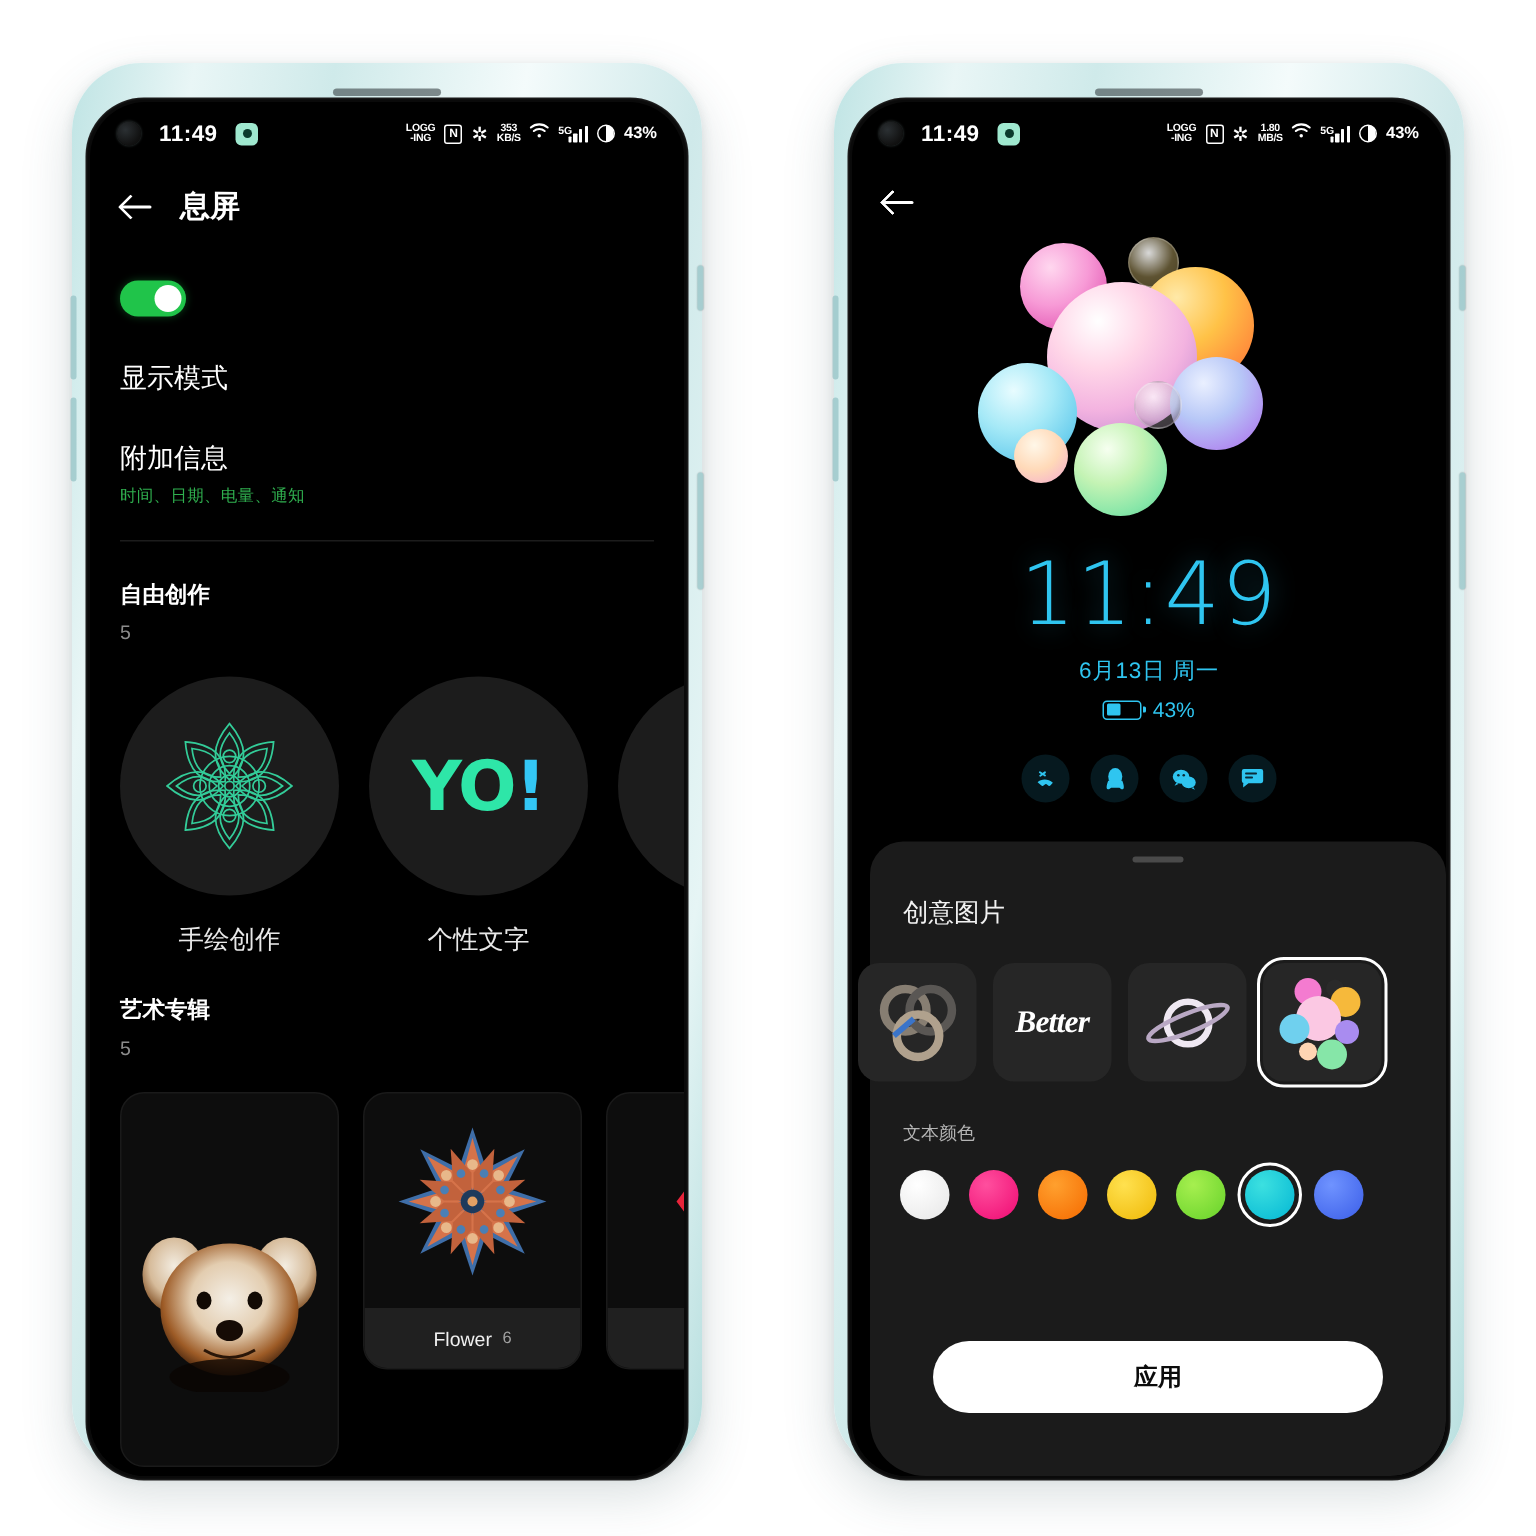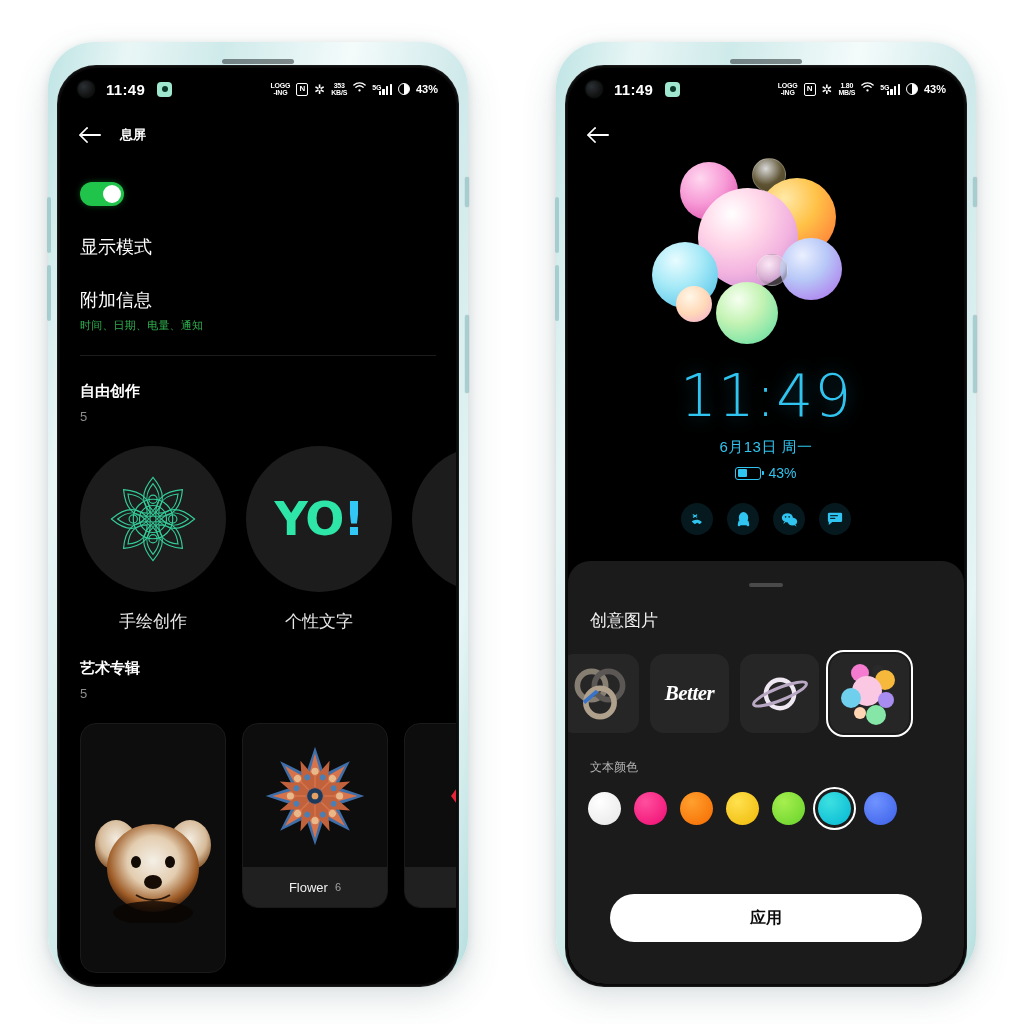--- a/index.html
+++ b/index.html
@@ -127,21 +127,21 @@
   }
   .back-arrow::before {
     content: ""; position: absolute; left: 1px; top: 10px;
     width: 20px; height: 2px; background: #fff; border-radius: 1px;
   }
   .back-arrow::after {
     content: ""; position: absolute; left: 1px; top: 5px;
     width: 10px; height: 10px; border-left: 2px solid #fff; border-bottom: 2px solid #fff;
     transform: rotate(45deg); border-radius: 1px;
   }
-  .page-title { font-size: 13px; font-weight: 700; }
+  .page-title { font-size: 20px; font-weight: 700; }
 
   .settings-list { padding: 10px 20px 0; }
   .srow {
     display: flex; align-items: flex-start;
     padding: 15px 0 14px;
   }
   .srow .stext { flex: 1; }
   .srow .slabel { font-size: 18px; font-weight: 500; color: #fff; }
   .srow .ssub { font-size: 11px; color: #2fae4e; margin-top: 6px; letter-spacing: .2px; }
   .toggle {
@@ -239,25 +239,25 @@
   }
   .aod-ic {
     width: 32px; height: 32px; border-radius: 50%;
     background: rgba(47,197,240,.13);
     display: flex; align-items: center; justify-content: center;
     color: #2fc5f0; font-size: 15px;
   }
 
   
   .sheet {
-    position: absolute; left: 0; right: 0; bottom: 0;
+    position: absolute; left: 12px; right: 0; bottom: 0;
     height: 423px;
     background: #1b1b1b;
     border-radius: 22px 22px 37px 37px;
-    padding: 12px 18px;
+    padding: 0 18px;
   }
   .grabber {
     width: 34px; height: 4px; border-radius: 3px;
     background: #4a4a4a; margin: 10px auto 0;
   }
   .sheet-title { font-size: 17px; color: #f2f2f2; margin-top: 22px; padding-left: 4px; }
   .thumb-row {
     display: flex; gap: 11px; margin-top: 22px;
     margin-left: -26px;
   }

